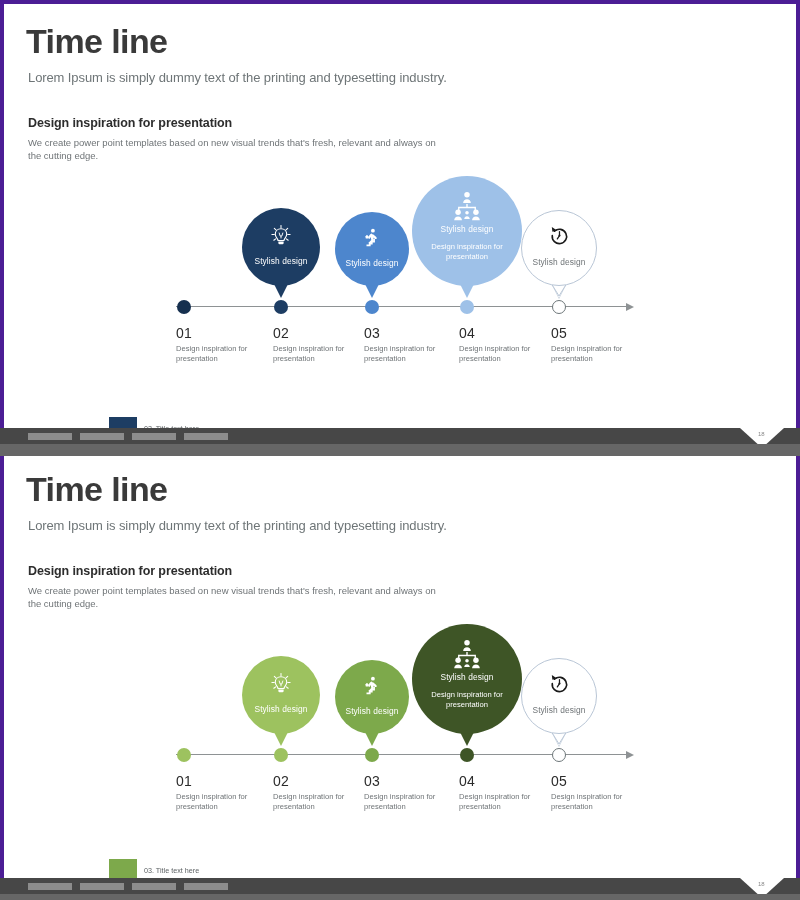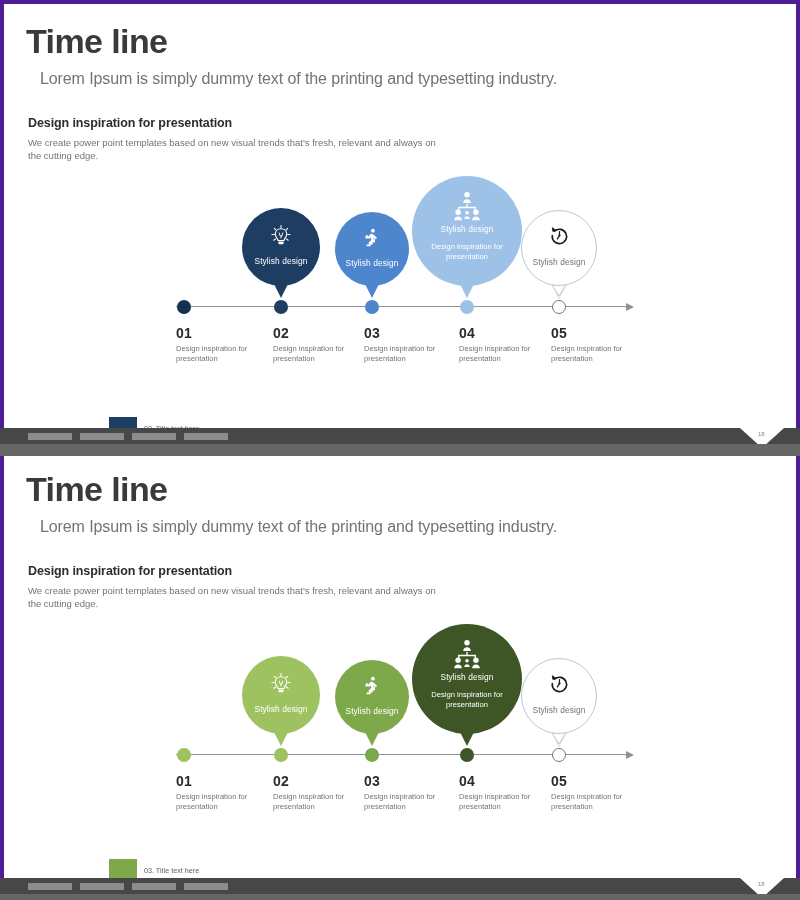--- a/index.html
+++ b/index.html
@@ -22,22 +22,22 @@
 
   .canvas { position:absolute; left:0; top:0; right:0; bottom:0; }
 
   
   .title {
     position: absolute; left: 22px; top: 18px;
     font-size: 34px; font-weight: bold; letter-spacing: -0.6px;
     color: #3a3a3a;
   }
   .subtitle {
-    position: absolute; left: 36px; top: 66px;
-    font-size: 16px; color: #6e7577; letter-spacing: -0.1px;
+    position: absolute; left: 24px; top: 66px;
+    font-size: 13px; color: #6e7577; letter-spacing: -0.1px;
   }
   .sec-title {
     position: absolute; left: 24px; top: 112px;
     font-size: 12.5px; font-weight: bold; color: #2d2d2d; letter-spacing:-0.1px;
   }
   .sec-body {
     position: absolute; left: 24px; top: 133px; width: 420px;
     font-size: 9.5px; line-height: 12.5px; color: #6f7477;
   }
 
@@ -50,21 +50,21 @@
     border-top: 4.5px solid transparent;
     border-bottom: 4.5px solid transparent;
     border-left: 8px solid #8e9294;
   }
   .node {
     position: absolute; width: 14px; height: 14px; border-radius: 50%;
   }
   .node.hollow { background:#ffffff; border: 1.4px solid #6d7679; }
 
   .num {
-    position: absolute; font-size: 14px; font-weight: bold; color: #2b2b2b;
+    position: absolute; font-size: 14px; font-weight: normal; color: #2b2b2b;
     letter-spacing: 0.2px;
   }
   .desc {
     position: absolute; font-size: 7.6px; line-height: 9.6px; color: #6f7477;
     width: 95px;
   }
 
   
   .balloon { position: absolute; }
   .bubble {

